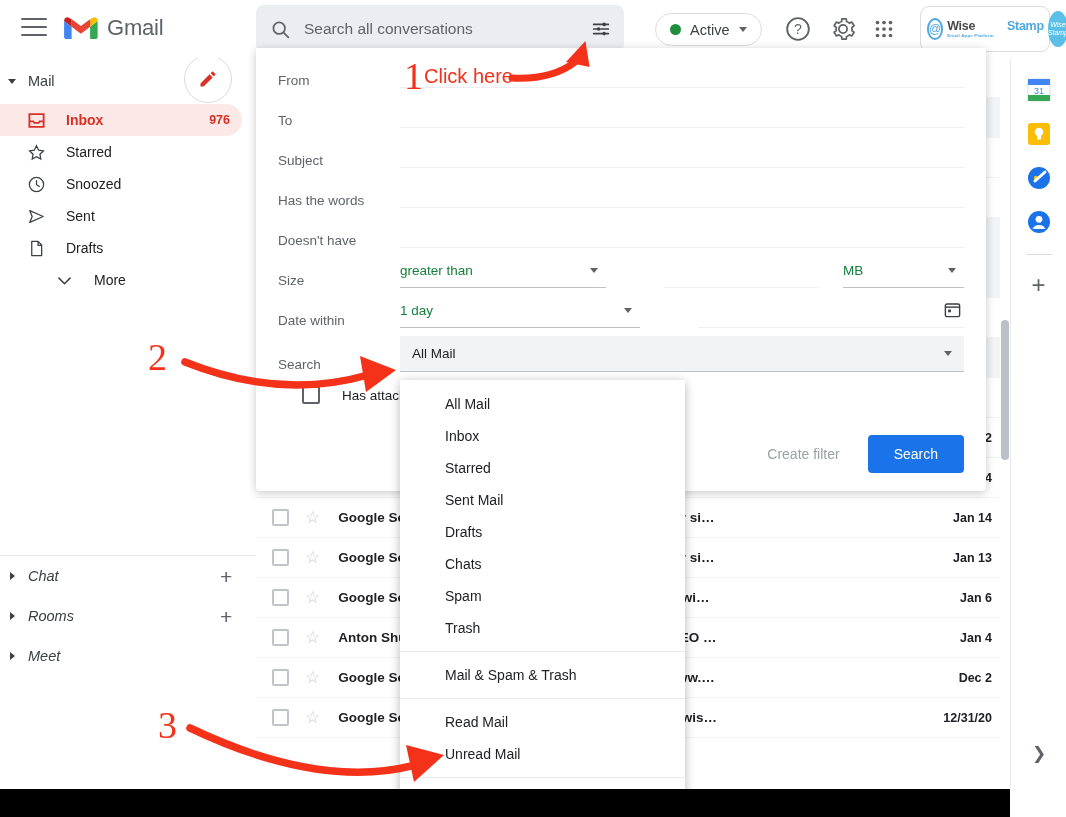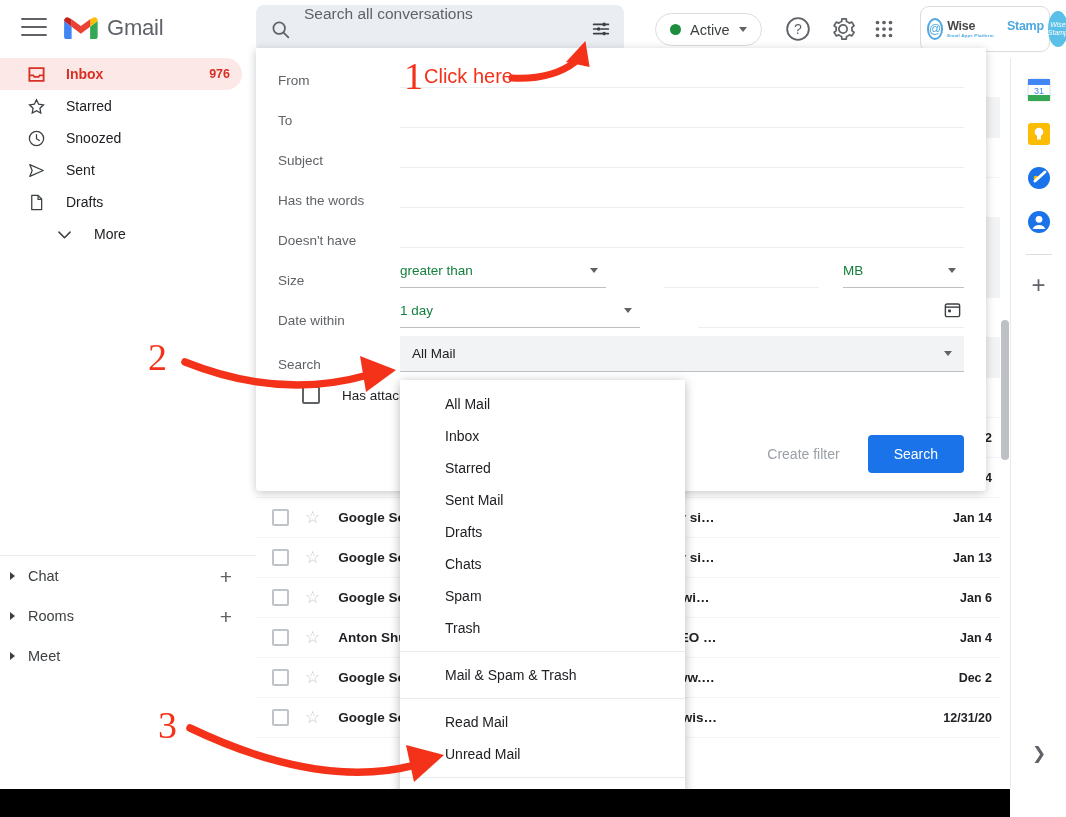--- a/index.html
+++ b/index.html
@@ -12,21 +12,21 @@
   #app { position: relative; width: 1066px; height: 817px; background:#fff; }
 
   
   .topbar { position:absolute; left:0; top:0; width:1066px; height:58px; background:#fff; z-index:30; }
   .hamburger { position:absolute; left:21px; top:18px; width:26px; height:20px; cursor:pointer; }
   .hamburger span { display:block; height:2px; background:#5f6368; margin-bottom:6px; border-radius:1px; }
   .gmail-logo { position:absolute; left:64px; top:15px; display:flex; align-items:center; gap:9px; }
   .gmail-word { font-size:22px; color:#5f6368; letter-spacing:-0.2px; }
 
   .searchbar { position:absolute; left:256px; top:5px; width:368px; height:48px;
-    background:#eaeef3; border-radius:8px; display:flex; align-items:flex-start; }
+    background:#eaeef3; border-radius:8px; display:flex; align-items:center; }
   .search-icon-wrap { width:48px; height:48px; display:flex; align-items:center; justify-content:center; }
   .search-input { flex:1; border:none; background:transparent; outline:none;
       font-size:15.5px; color:#202124; font-family:"Liberation Sans", sans-serif; }
   .search-input::placeholder { color:#5f6368; }
   .tune-btn { width:46px; height:48px; display:flex; align-items:center; justify-content:center; cursor:pointer; }
 
   .active-pill { position:absolute; left:655px; top:13px; height:33px; padding:0 14px;
     border:1px solid #dadce0; border-radius:17px; display:flex; align-items:center; gap:9px; cursor:pointer; background:#fff;}
   .active-dot { width:11px; height:11px; border-radius:50%; background:#1e8e3e; }
   .active-label { font-size:14.5px; color:#3c4043; }
@@ -58,21 +58,21 @@
   .nav-item { height:32px; display:flex; align-items:center; border-radius:0 16px 16px 0;
      margin-right:14px; padding-left:26px; cursor:pointer; position:relative; }
   .nav-item .ico { width:20px;height:20px;display:flex;align-items:center;justify-content:center;margin-right:20px;}
   .nav-item .txt { font-size:14px; color:#202124; }
   .nav-item .cnt { position:absolute; right:12px; font-size:12.5px; font-weight:bold; color:#202124; }
   .nav-item.active { background:#fce8e6; }
   .nav-item.active .txt { color:#d93025; font-weight:bold; }
   .nav-item.active .cnt { color:#d93025; }
 
   .side-bottom { position:absolute; left:0; bottom:0; width:256px; border-top:1px solid #e8eaed; }
-  .sb-row { height:40px; display:flex; align-items:center; padding-left:10px; position:relative; cursor:pointer;}
+  .sb-row { height:40px; display:flex; align-items:center; padding-left:10px; position:relative; cursor:pointer;font-style:italic;}
   .sb-row .tri { width:0;height:0;border-top:4.5px solid transparent;border-bottom:4.5px solid transparent;border-left:5.5px solid #3c4043; margin-right:13px;}
   .sb-row .lbl { font-size:14.5px; color:#3c4043; }
   .sb-plus { position:absolute; right:24px; font-size:21px; color:#5f6368; line-height:1; }
 
   
   .maillist { position:absolute; left:256px; top:58px; width:754px; height:730px; background:#fff; overflow:hidden; }
   .mrow { height:40px; display:flex; align-items:center; border-bottom:1px solid #f1f3f4; padding-left:8px; cursor:pointer; background:#fff;}
   .mrow.read { background:#f2f3f4; }
   .mrow .cb { width:17px;height:17px;border:2px solid #c0c3c7;border-radius:2px; margin:0 16px 0 8px;}
   .mrow .star { margin-right:18px; font-size:17px; color:#c6c9cd; }
@@ -293,20 +293,29 @@
       <circle cx="12" cy="12" r="11" fill="#1a73e8"></circle>
       <circle cx="12" cy="9.3" r="3.4" fill="#fff"></circle>
       <path d="M5.6 19 a6.8 6 0 0 1 12.8 0 z" fill="#fff"></path>
     </svg>
     <div class="rail-div"></div>
     <div class="rail-plus">+</div>
     <div class="rail-chev">❯</div>
   </div>
 
   <div class="sidebar">
+    <div class="mail-head">
+      <span class="tri"></span>
+      <span class="lbl">Mail</span>
+      <div class="compose-btn">
+        <svg width="20" height="20" viewBox="0 0 24 24">
+          <path d="M3 17.3V21h3.7L17.6 10.1l-3.7-3.7L3 17.3zM20.7 7.1c.4-.4.4-1 0-1.4l-2.4-2.4c-.4-.4-1-.4-1.4 0l-1.8 1.8 3.7 3.7 1.9-1.7z" fill="#d93025"></path>
+        </svg>
+      </div>
+    </div>
     <div id="navitems">
         <div class="nav-item active" style="color: rgb(217, 48, 37);">
           <span class="ico">
             <svg width="19" height="19" viewBox="0 0 24 24">
               <path d="M3 4h18v16H3z" fill="none" stroke="currentColor" stroke-width="2.3"></path>
               <path d="M3 13h5l1.3 2h5.4L16 13h5" fill="none" stroke="currentColor" stroke-width="2.3"></path>
             </svg>
           </span>
           <span class="txt">Inbox</span>
           <span class="cnt">976</span>

